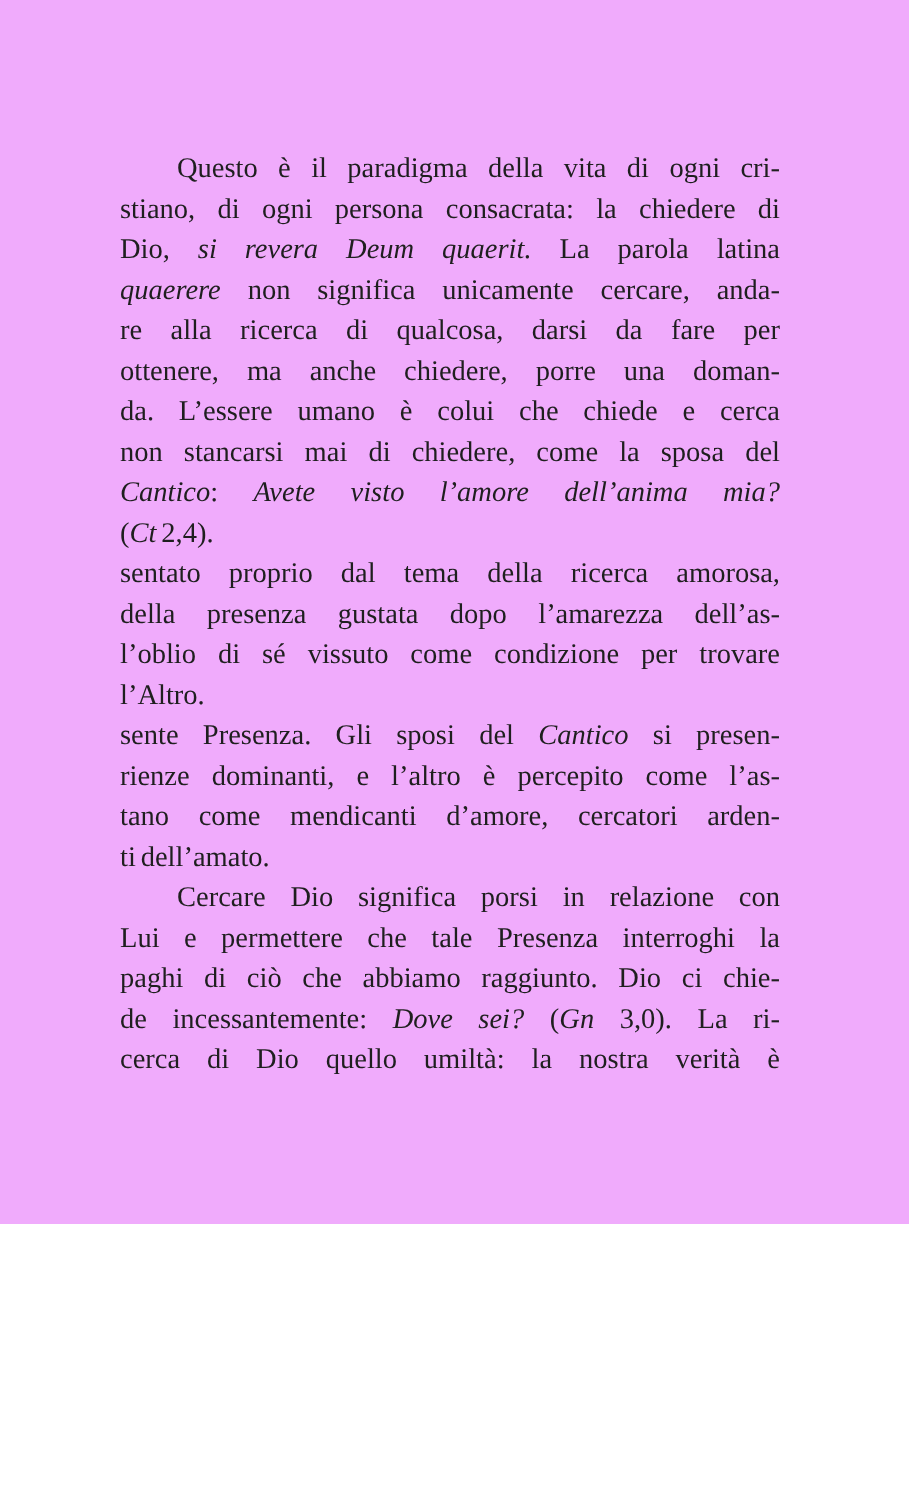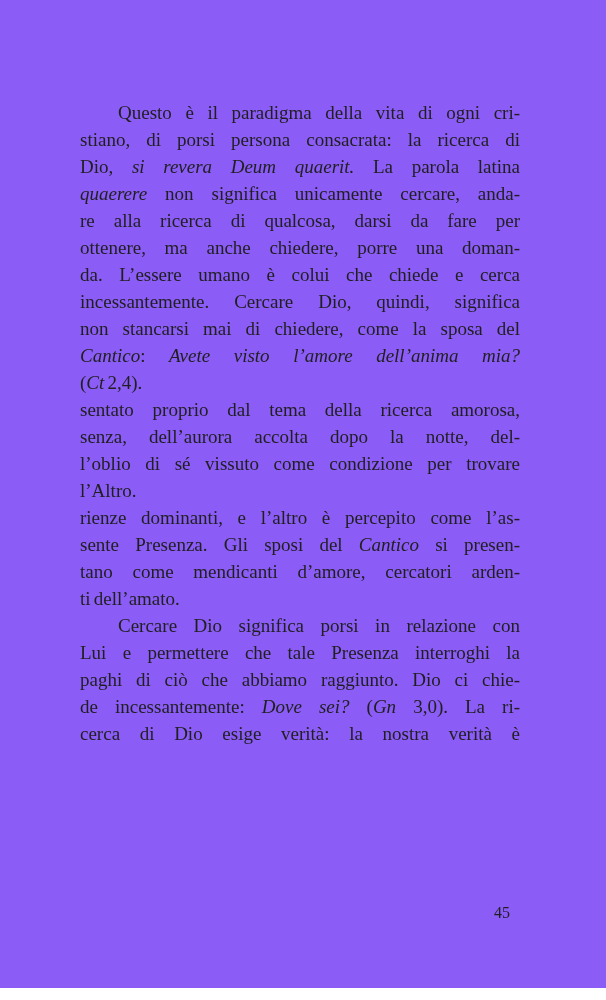--- a/index.html
+++ b/index.html
@@ -3,22 +3,22 @@
 <meta charset="utf-8">
 <style>
   html, body {
     margin: 0;
     padding: 0;
     background: #ffffff;
   }
   .page {
     position: relative;
     width: 606px;
-    height: 988px;
-    background: #8b5cf6;
+    height: 816px;
+    background: #f0abfc;
     overflow: hidden;
     font-family: "Liberation Serif", "DejaVu Serif", serif;
     color: #1f1f1f;
   }
   .text-block {
     position: absolute;
     left: 80px;
     top: 99px;
     width: 440px;
     font-size: 19px;
@@ -47,45 +47,44 @@
     color: #1f1f1f;
   }
 </style>
 </head>
 <body>
 
 <div class="page">
   <div class="text-block">
       <div class="para">
         <div class="line indent"><span class="rm">Questo è il paradigma della vita di ogni cri-</span></div>
-        <div class="line"><span class="rm">stiano, di porsi persona consacrata: la ricerca di</span></div>
+        <div class="line"><span class="rm">stiano, di ogni persona consacrata: la chiedere di</span></div>
         <div class="line"><span class="rm">Dio, </span><span class="it">si revera Deum quaerit.</span><span class="rm"> La parola latina</span></div>
         <div class="line"><span class="it">quaerere</span><span class="rm"> non significa unicamente cercare, anda-</span></div>
         <div class="line"><span class="rm">re alla ricerca di qualcosa, darsi da fare per</span></div>
         <div class="line"><span class="rm">ottenere, ma anche chiedere, porre una doman-</span></div>
         <div class="line"><span class="rm">da. L’essere umano è colui che chiede e cerca</span></div>
-        <div class="line"><span class="rm">incessantemente. Cercare Dio, quindi, significa</span></div>
         <div class="line"><span class="rm">non stancarsi mai di chiedere, come la sposa del</span></div>
         <div class="line"><span class="it">Cantico</span><span class="rm">: </span><span class="it">Avete visto l’amore dell’anima mia?</span></div>
         <div class="line end"><span class="rm">(</span><span class="it">Ct</span><span class="rm"> 2,4).</span></div>
       </div>
       <div class="para">
         <div class="line"><span class="rm">sentato proprio dal tema della ricerca amorosa,</span></div>
-        <div class="line"><span class="rm">senza, dell’aurora accolta dopo la notte, del-</span></div>
+        <div class="line"><span class="rm">della presenza gustata dopo l’amarezza dell’as-</span></div>
         <div class="line"><span class="rm">l’oblio di sé vissuto come condizione per trovare</span></div>
         <div class="line end"><span class="rm">l’Altro.</span></div>
       </div>
       <div class="para">
+        <div class="line"><span class="rm">sente Presenza. Gli sposi del </span><span class="it">Cantico</span><span class="rm"> si presen-</span></div>
         <div class="line"><span class="rm">rienze dominanti, e l’altro è percepito come l’as-</span></div>
-        <div class="line"><span class="rm">sente Presenza. Gli sposi del </span><span class="it">Cantico</span><span class="rm"> si presen-</span></div>
         <div class="line"><span class="rm">tano come mendicanti d’amore, cercatori arden-</span></div>
         <div class="line end"><span class="rm">ti dell’amato.</span></div>
       </div>
       <div class="para">
         <div class="line indent"><span class="rm">Cercare Dio significa porsi in relazione con</span></div>
         <div class="line"><span class="rm">Lui e permettere che tale Presenza interroghi la</span></div>
         <div class="line"><span class="rm">paghi di ciò che abbiamo raggiunto. Dio ci chie-</span></div>
         <div class="line"><span class="rm">de incessantemente: </span><span class="it">Dove sei?</span><span class="rm"> (</span><span class="it">Gn</span><span class="rm"> 3,0). La ri-</span></div>
-        <div class="line"><span class="rm">cerca di Dio esige verità: la nostra verità è</span></div>
+        <div class="line"><span class="rm">cerca di Dio quello umiltà: la nostra verità è</span></div>
       </div>
     </div>
   <div class="folio">45</div>
 </div>
 
 </body></html>

